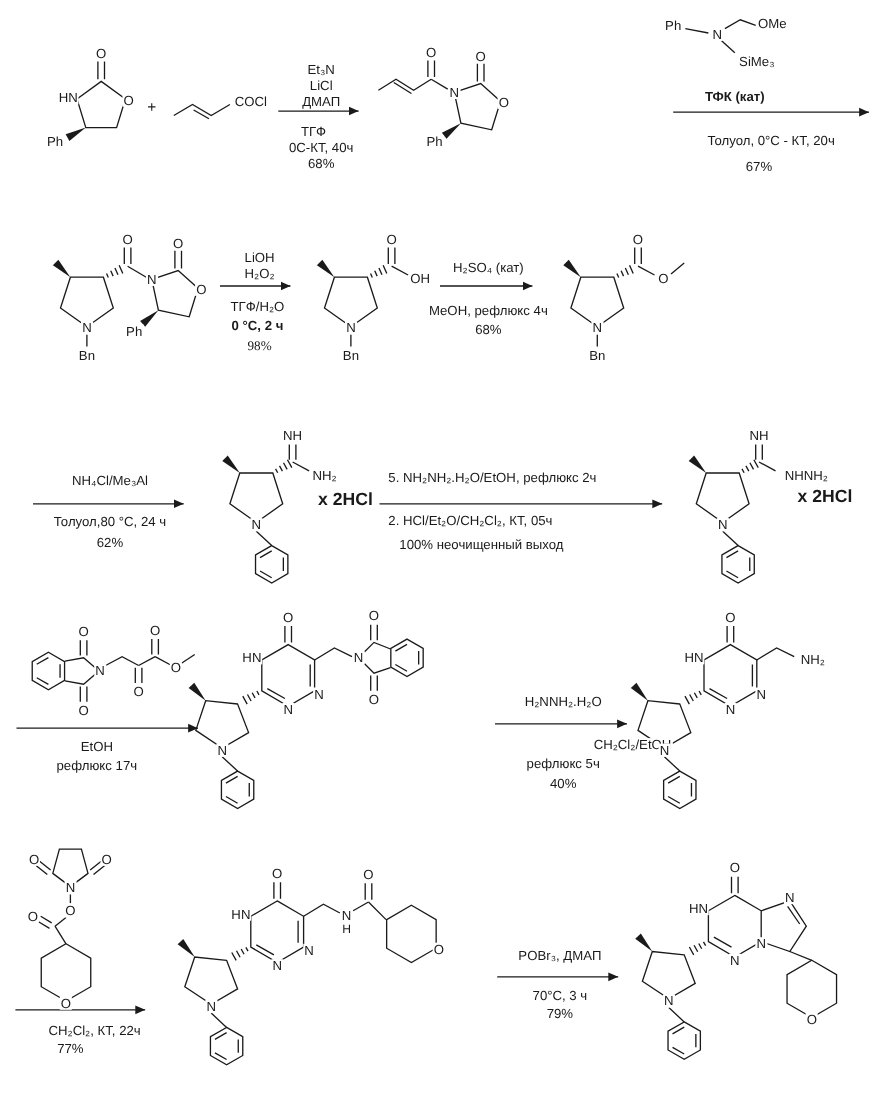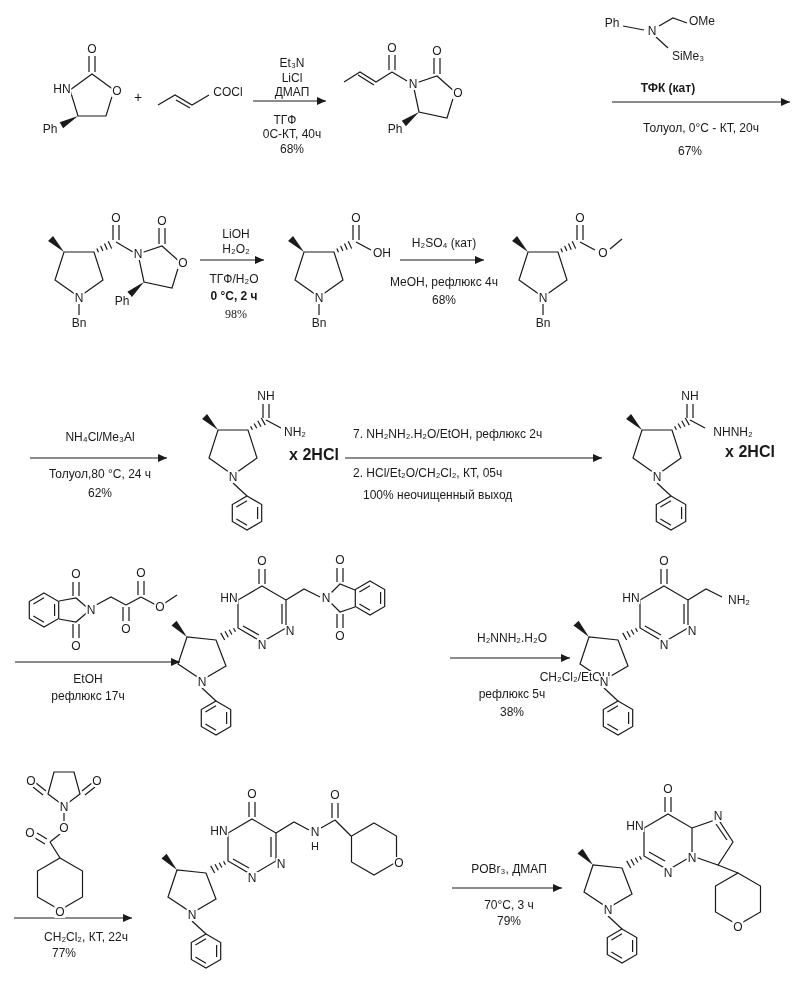--- a/index.html
+++ b/index.html
@@ -219,29 +219,29 @@
       <span class="txt cond" style="left: 236px; top: 249px;">H₂O₂</span>
       <span class="txt cond" style="left: 234px; top: 279px;">ТГФ/H₂O</span>
       <span class="txt cond" style="left: 234px; top: 296px; font-weight: bold;">0 °C, 2 ч</span>
       <span class="txt cond" style="left: 236px; top: 314px; font-family: Liberation Serif, serif;">98%</span>
       <span class="txt cond" style="left: 444px; top: 243px;">H₂SO₄ (кат)</span>
       <span class="txt cond" style="left: 444px; top: 282px;">MeOH, рефлюкс 4ч</span>
       <span class="txt cond" style="left: 444px; top: 300px;">68%</span>
       <span class="txt cond" style="left: 100px; top: 437px;">NH₄Cl/Me₃Al</span>
       <span class="txt cond" style="left: 100px; top: 474px;">Толуол,80 °C, 24 ч</span>
       <span class="txt cond" style="left: 100px; top: 493px;">62%</span>
-      <span class="txt cond left" style="left: 352px; top: 434px;">7. NH₂NH₂.H₂O/EtOH, рефлюкс 2ч</span>
+      <span class="txt cond left" style="left: 352px; top: 434px;">5. NH₂NH₂.H₂O/EtOH, рефлюкс 2ч</span>
       <span class="txt cond left" style="left: 352px; top: 473px;">2. HCl/Et₂O/CH₂Cl₂, КТ, 05ч</span>
       <span class="txt cond left" style="left: 362px; top: 495px;">100% неочищенный выход</span>
       <span class="txt cond" style="left: 88px; top: 679px;">EtOH</span>
       <span class="txt cond" style="left: 88px; top: 696px;">рефлюкс 17ч</span>
       <span class="txt cond" style="left: 512px; top: 638px;">H₂NNH₂.H₂O</span>
       <span class="txt cond" style="left: 536px; top: 677px; margin-left: 39px;">CH₂Cl₂/EtOH</span>
       <span class="txt cond" style="left: 512px; top: 694px;">рефлюкс 5ч</span>
-      <span class="txt cond" style="left: 512px; top: 712px;">38%</span>
+      <span class="txt cond" style="left: 512px; top: 712px;">40%</span>
       <span class="txt cond" style="left: 73px; top: 937px; margin-left: 13px;">CH₂Cl₂, КТ, 22ч</span>
       <span class="txt cond" style="left: 64px; top: 953px;">77%</span>
       <span class="txt cond" style="left: 509px; top: 869px;">POBr₃, ДМАП</span>
       <span class="txt cond" style="left: 509px; top: 905px;">70°C, 3 ч</span>
       <span class="txt cond" style="left: 509px; top: 921px;">79%</span>
       <span class="txt atom" style="left: 62px; top: 89px;">HN</span>
       <span class="txt atom" style="left: 92px; top: 49px;">O</span>
       <span class="txt atom" style="left: 117px; top: 91px;">O</span>
       <span class="txt atom" style="left: 50px; top: 129px;">Ph</span>
       <span class="txt atom" style="left: 138px; top: 97px; font-size: 14px;">+</span>

